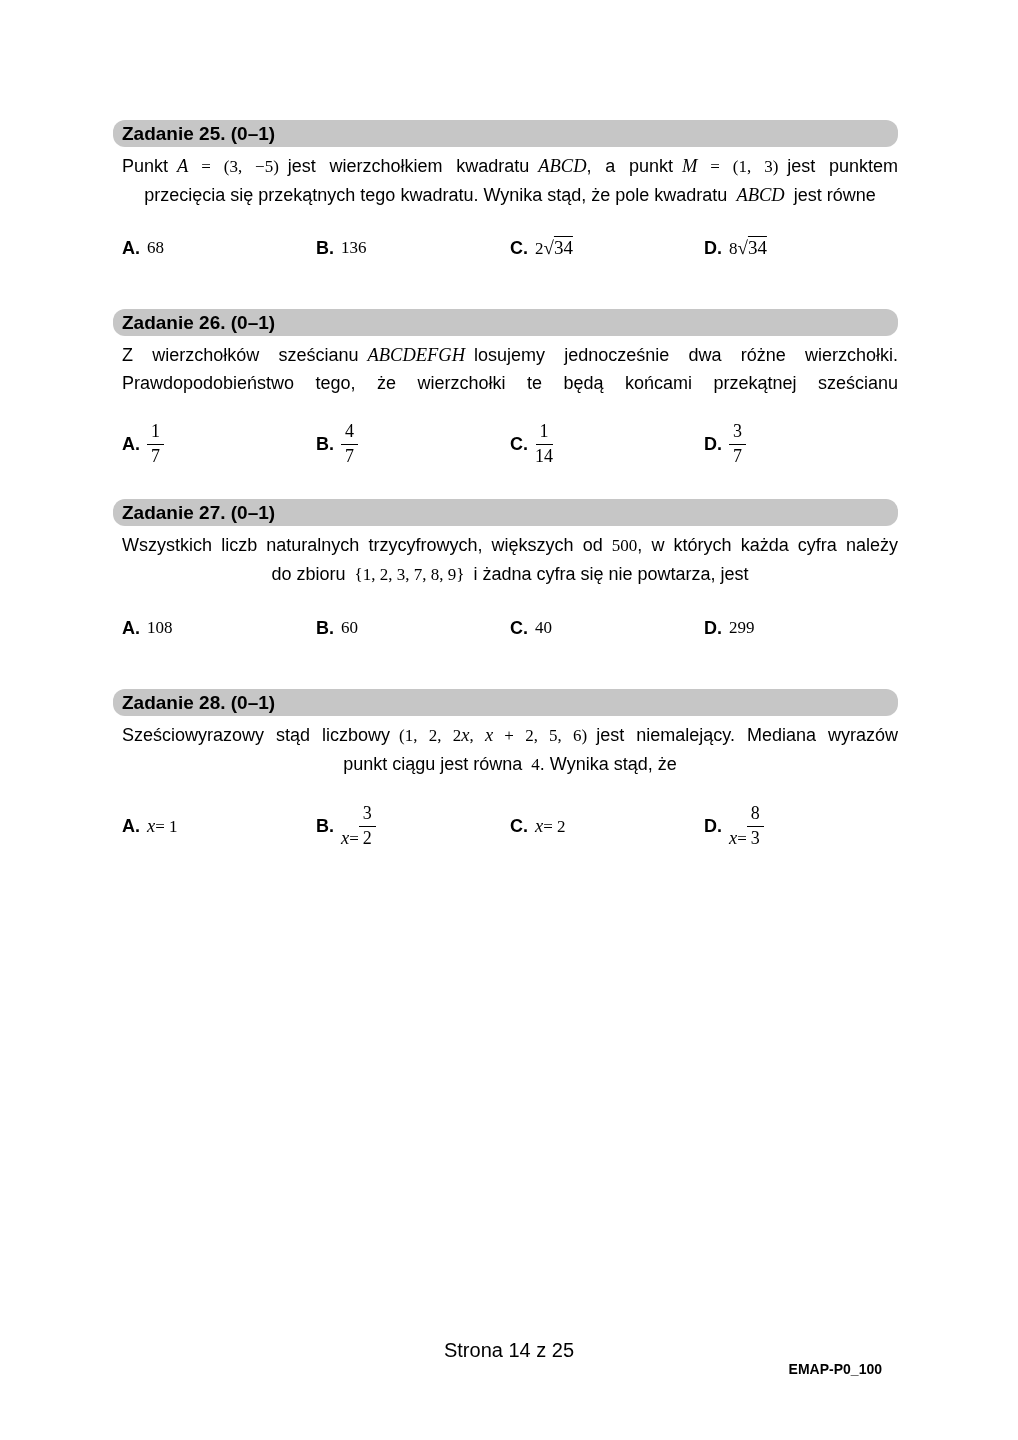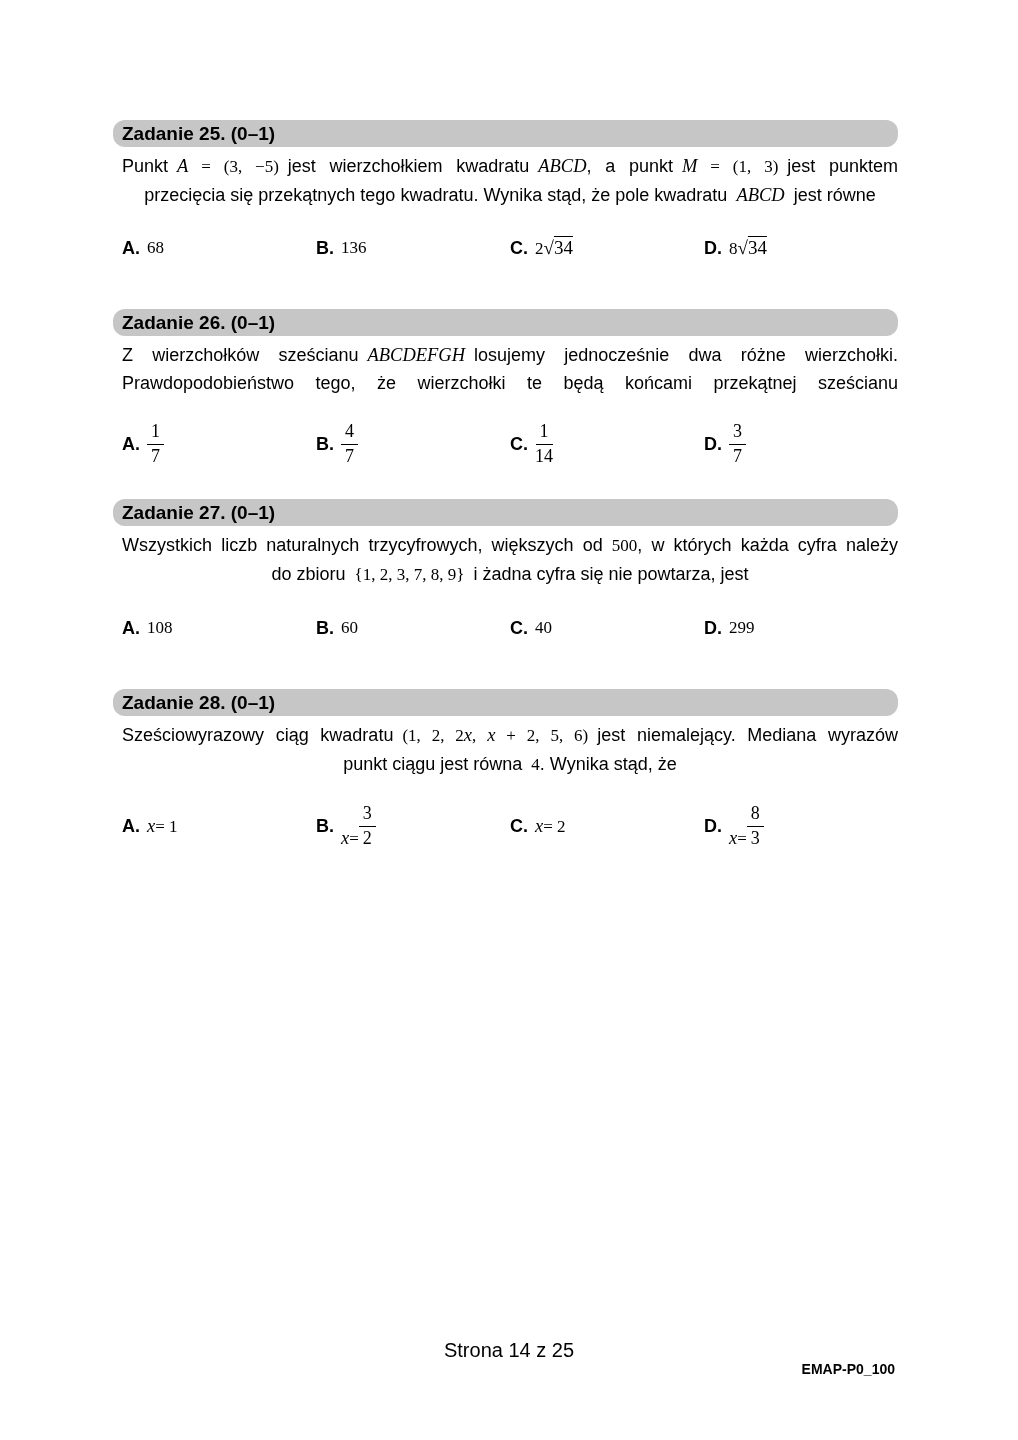--- a/index.html
+++ b/index.html
@@ -68,21 +68,21 @@
   .footer-page {
     position: absolute;
     top: 1339px; left: 0;
     width: 100%;
     text-align: center;
     font-size: 20px;
   }
   .footer-code {
     position: absolute;
     top: 1361px;
-    right: 123px;
+    right: 136px;
     font-weight: bold;
     font-size: 14px;
   }
 </style>
 </head>
 <body>
 
 <main class="content">
   <div id="questions">
       <section class="question">
@@ -200,21 +200,21 @@
             <span class="answer-label">D.</span>
             <span class="answer-content">
               <span class="seg-m">299</span>
             </span>
           </div>
         </div>
       </section>
       <section class="question">
         <div class="q-header">Zadanie 28. (0–1)</div>
         <div class="q-body">
-          <div class="line j"><span class="seg-n">Sześciowyrazowy ciąg kwadratu </span><span class="seg-m">(1, 2, 2</span><span class="seg-v">x</span><span class="seg-m">, </span><span class="seg-v">x</span><span class="seg-m"> + 2, 5, 6)</span><span class="seg-n"> jest niemalejący. Mediana wyrazów</span></div>
+          <div class="line j"><span class="seg-n">Sześciowyrazowy stąd liczbowy </span><span class="seg-m">(1, 2, 2</span><span class="seg-v">x</span><span class="seg-m">, </span><span class="seg-v">x</span><span class="seg-m"> + 2, 5, 6)</span><span class="seg-n"> jest niemalejący. Mediana wyrazów</span></div>
           <div class="line"><span class="seg-n">punkt ciągu jest równa </span><span class="seg-m">4</span><span class="seg-n">. Wynika stąd, że</span></div>
         </div>
         <div class="answers tall">
           <div class="answer">
             <span class="answer-label">A.</span>
             <span class="answer-content">
               <span class="seg-v">x</span>
               <span class="seg-m"> = 1</span>
             </span>
           </div>

